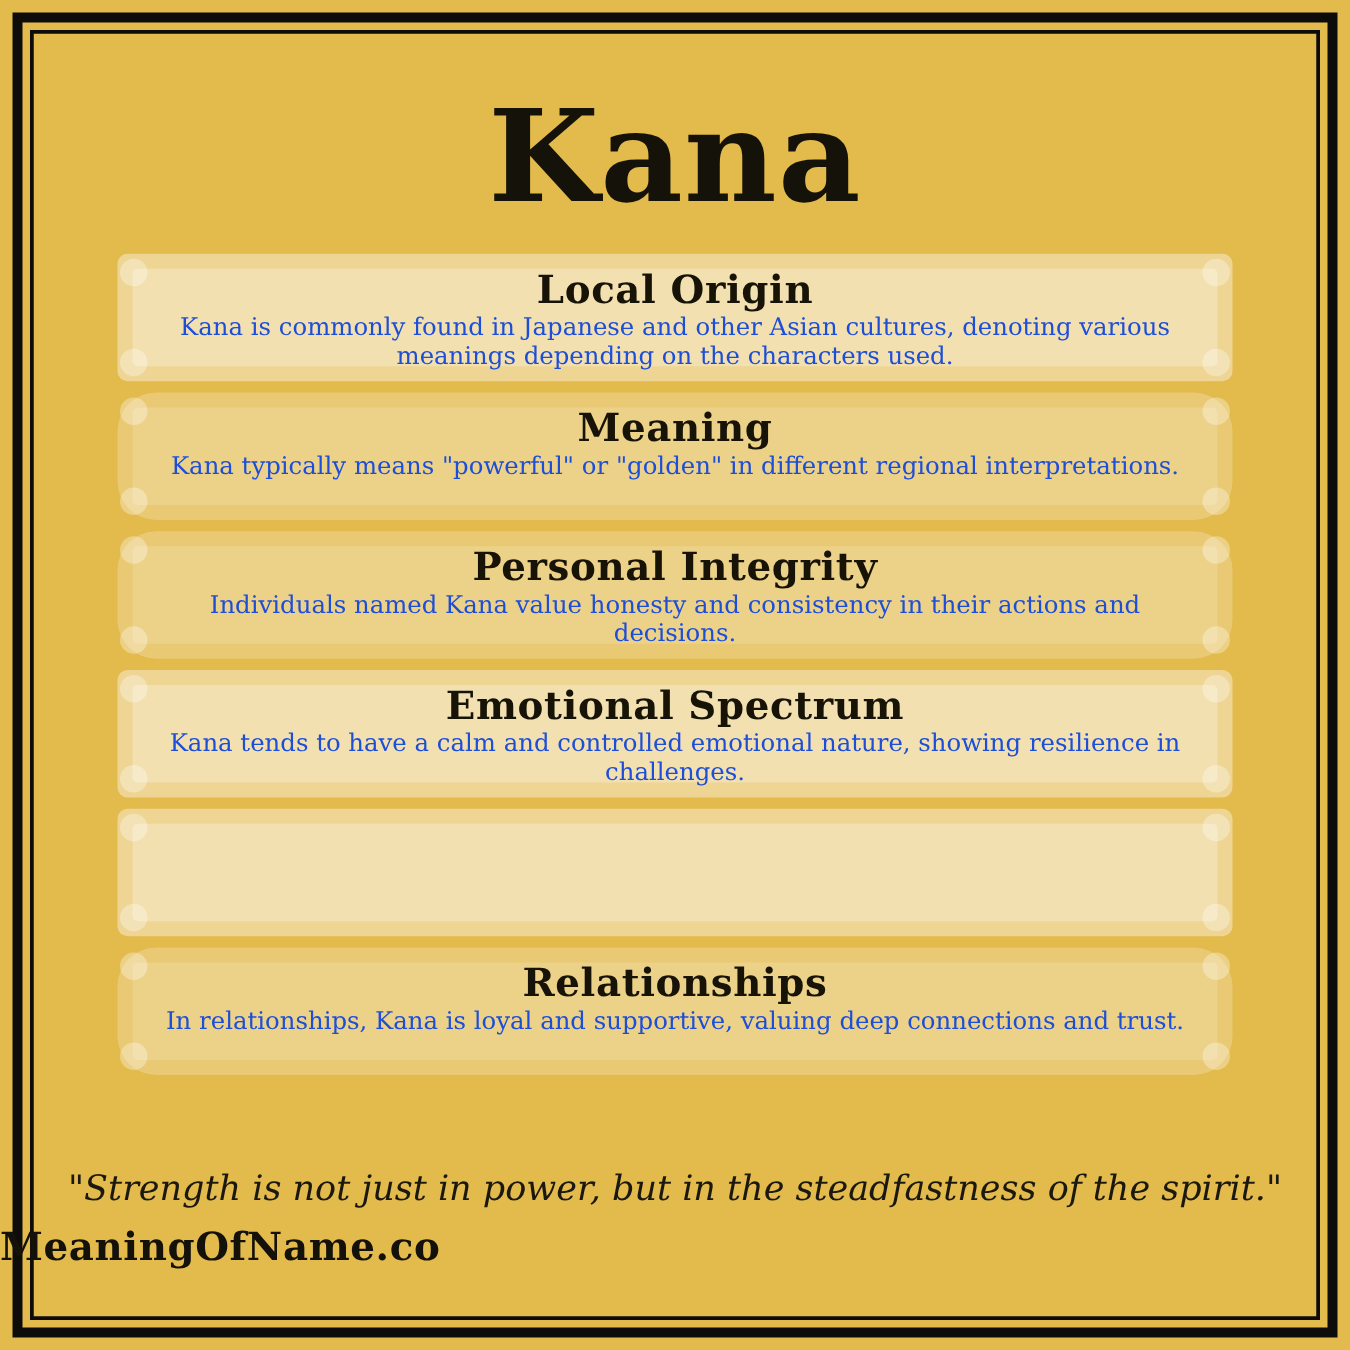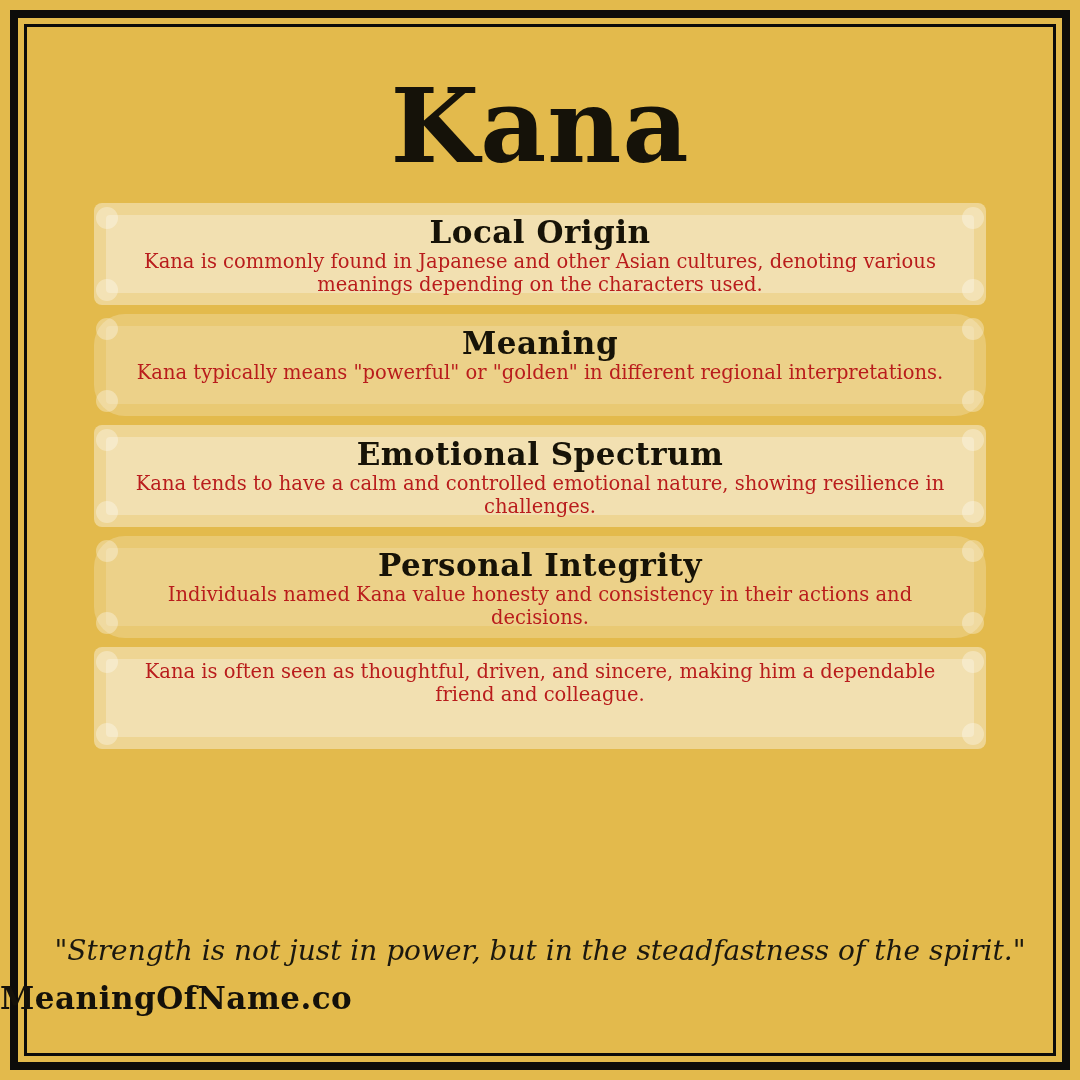--- a/index.html
+++ b/index.html
@@ -84,21 +84,21 @@
     font-size: 31px;
     line-height: 34px;
     font-weight: bold;
     letter-spacing: 0.5px;
     color: #171307;
   }
   .section-body {
     font-size: 19.5px;
     line-height: 23px;
     margin-top: 1px;
-    color: #b91c1c;
+    color: #1d4ed8;
   }
   .footer-quote {
     position: absolute;
     top: 934px;
     left: 0;
     width: 100%;
     text-align: center;
     font-style: italic;
     font-size: 28px;
     color: #1b180f;
@@ -141,52 +141,62 @@
     <span class="dot tr"></span>
     <span class="dot bl"></span>
     <span class="dot br"></span>
     <div class="card-inner"></div>
     <div class="card-content">
       <div class="section-heading">Meaning</div>
       <div class="section-body">Kana typically means "powerful" or "golden" in different regional interpretations.</div>
     </div>
   </div>
 
+  <div class="card dark">
+    <span class="dot tl"></span>
+    <span class="dot tr"></span>
+    <span class="dot bl"></span>
+    <span class="dot br"></span>
+    <div class="card-inner"></div>
+    <div class="card-content">
+      <div class="section-heading">Personal Integrity</div>
+      <div class="section-body">Individuals named Kana value honesty and consistency in their actions and decisions.</div>
+    </div>
+  </div>
+
   <div class="card light">
     <span class="dot tl"></span>
     <span class="dot tr"></span>
     <span class="dot bl"></span>
     <span class="dot br"></span>
     <div class="card-inner"></div>
     <div class="card-content">
       <div class="section-heading">Emotional Spectrum</div>
       <div class="section-body">Kana tends to have a calm and controlled emotional nature, showing resilience in challenges.</div>
     </div>
   </div>
 
+  <div class="card light">
+    <span class="dot tl"></span>
+    <span class="dot tr"></span>
+    <span class="dot bl"></span>
+    <span class="dot br"></span>
+    <div class="card-inner"></div>
+    <div class="card-content">
+    </div>
+  </div>
+
   <div class="card dark">
     <span class="dot tl"></span>
     <span class="dot tr"></span>
     <span class="dot bl"></span>
     <span class="dot br"></span>
     <div class="card-inner"></div>
     <div class="card-content">
-      <div class="section-heading">Personal Integrity</div>
-      <div class="section-body">Individuals named Kana value honesty and consistency in their actions and decisions.</div>
-    </div>
-  </div>
-
-  <div class="card light">
-    <span class="dot tl"></span>
-    <span class="dot tr"></span>
-    <span class="dot bl"></span>
-    <span class="dot br"></span>
-    <div class="card-inner"></div>
-    <div class="card-content">
-      <div class="section-body">Kana is often seen as thoughtful, driven, and sincere, making him a dependable friend and colleague.</div>
-    </div>
-  </div>
-
+      <div class="section-heading">Relationships</div>
+      <div class="section-body">In relationships, Kana is loyal and supportive, valuing deep connections and trust.</div>
+    </div>
+  </div>
 
 </div>
 
 <div class="footer-quote">"Strength is not just in power, but in the steadfastness of the spirit."</div>
 <div class="brand-text">MeaningOfName.co</div>
 
 </body></html>

